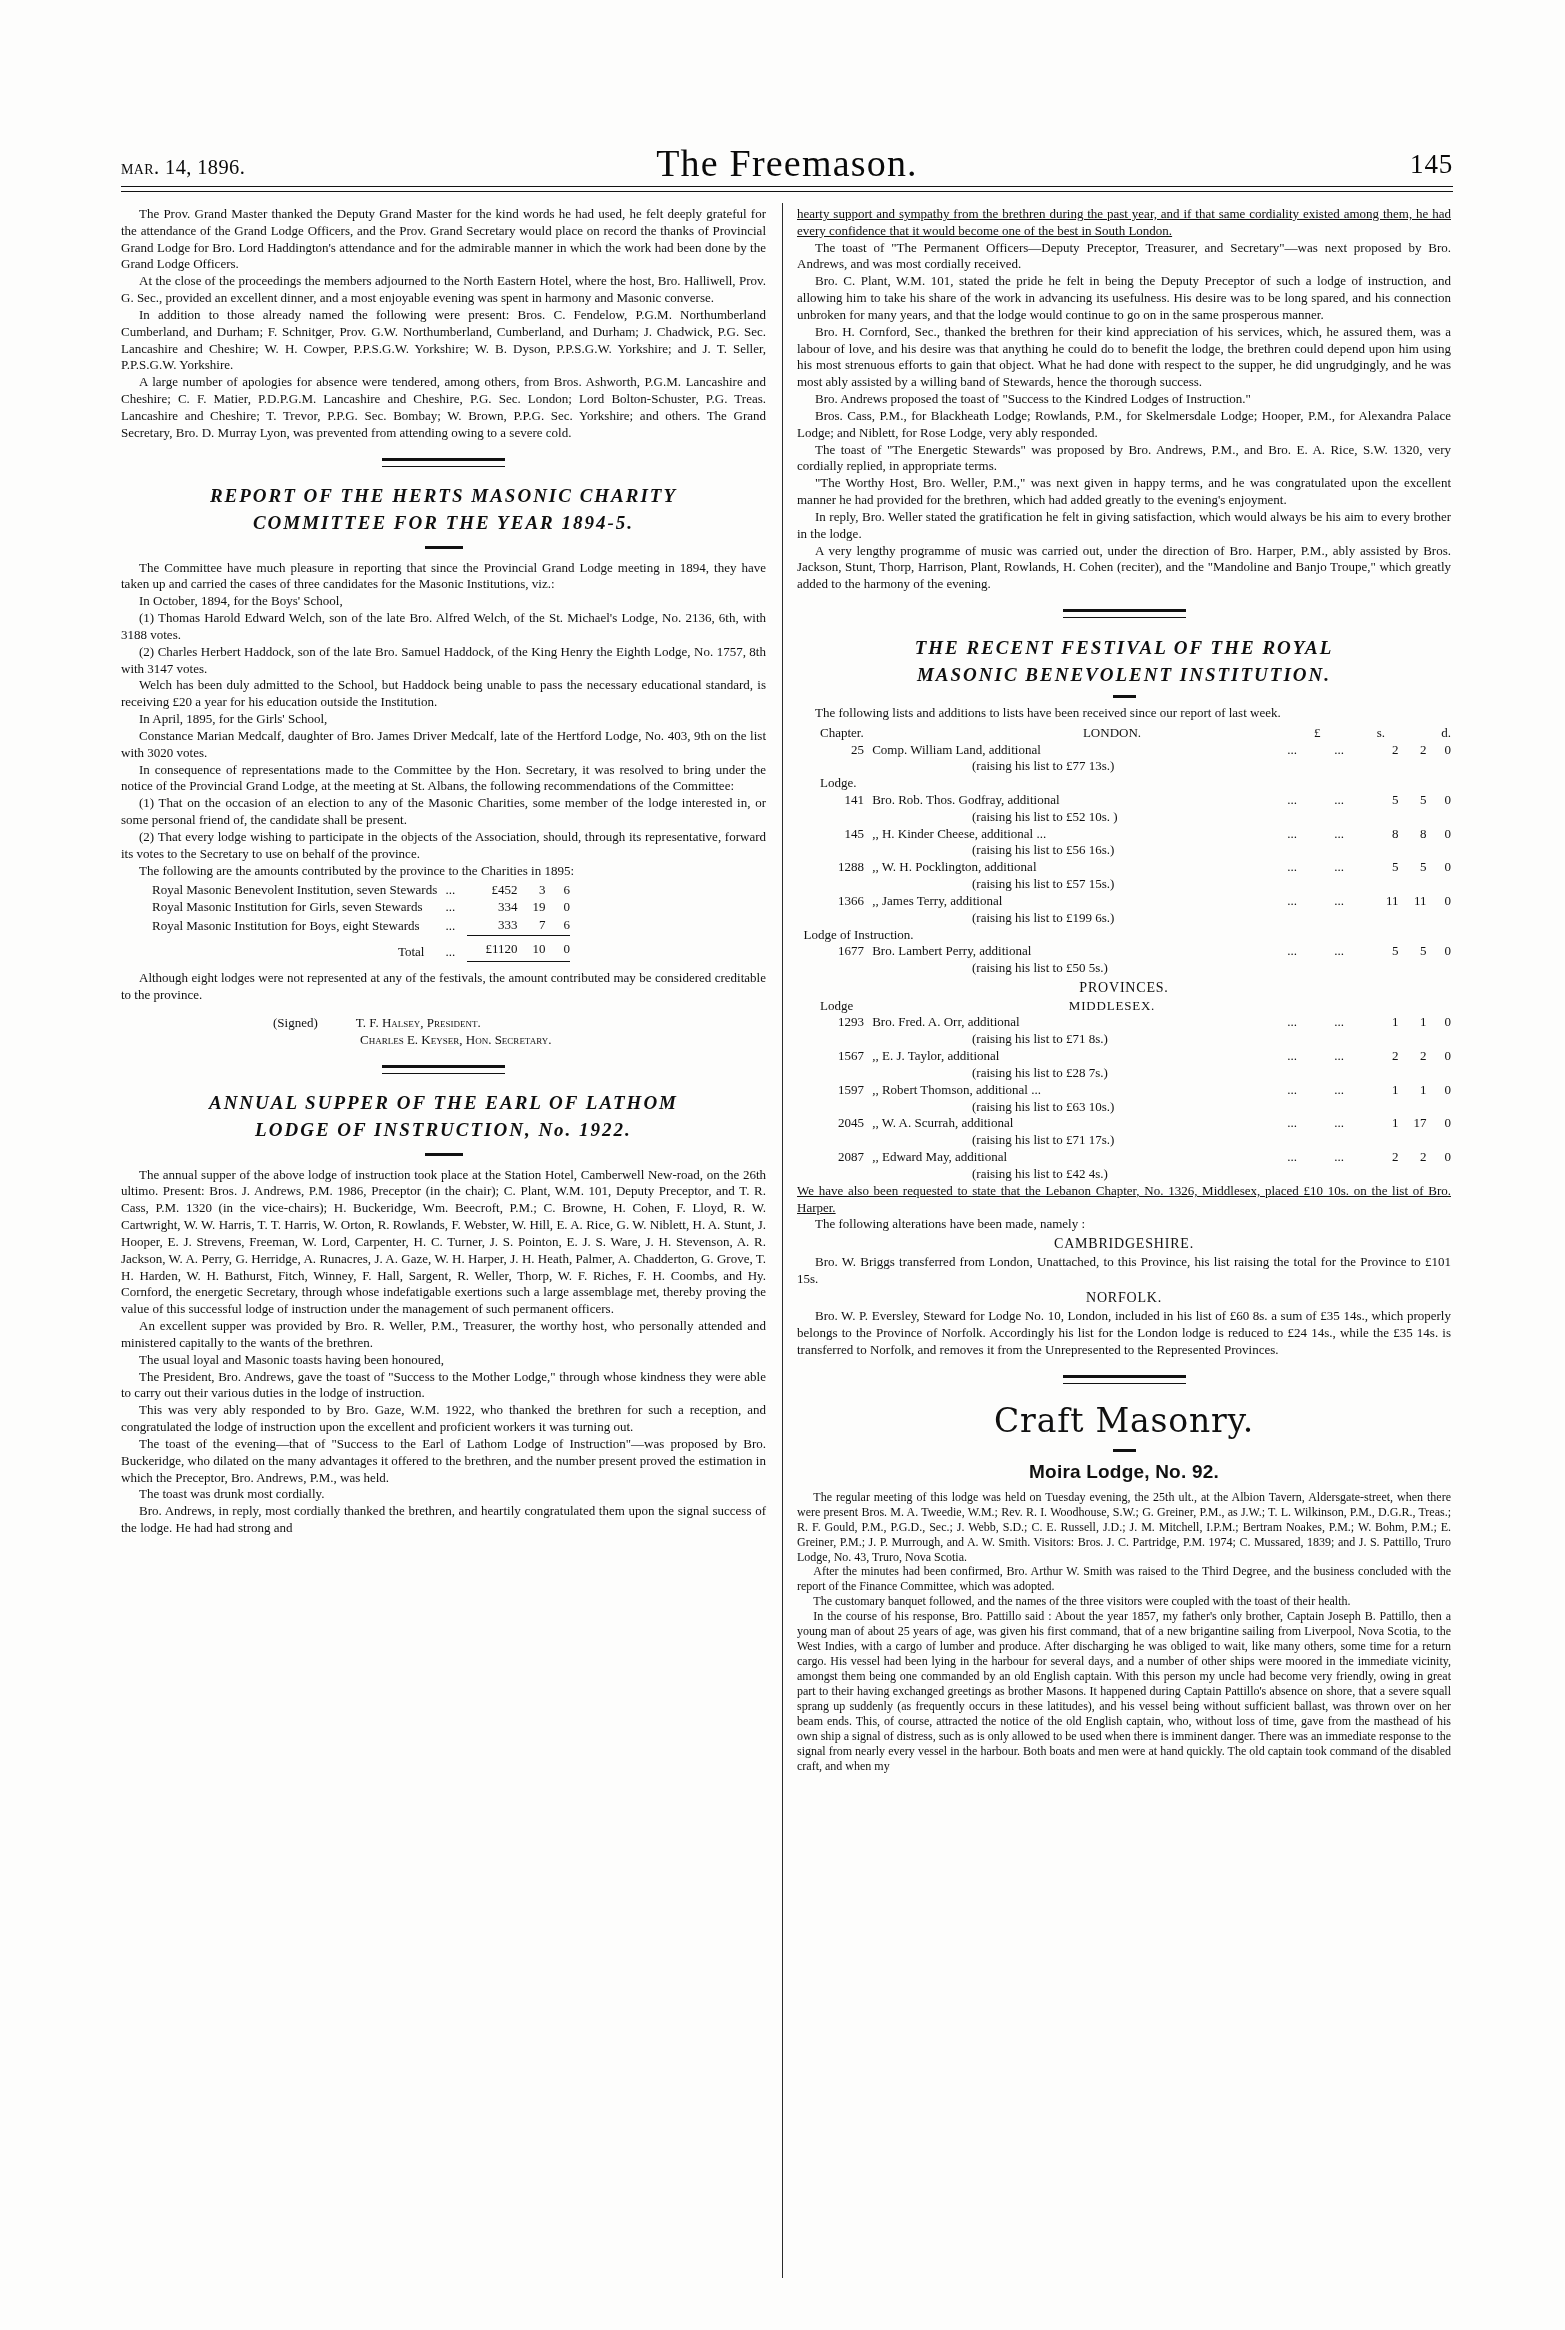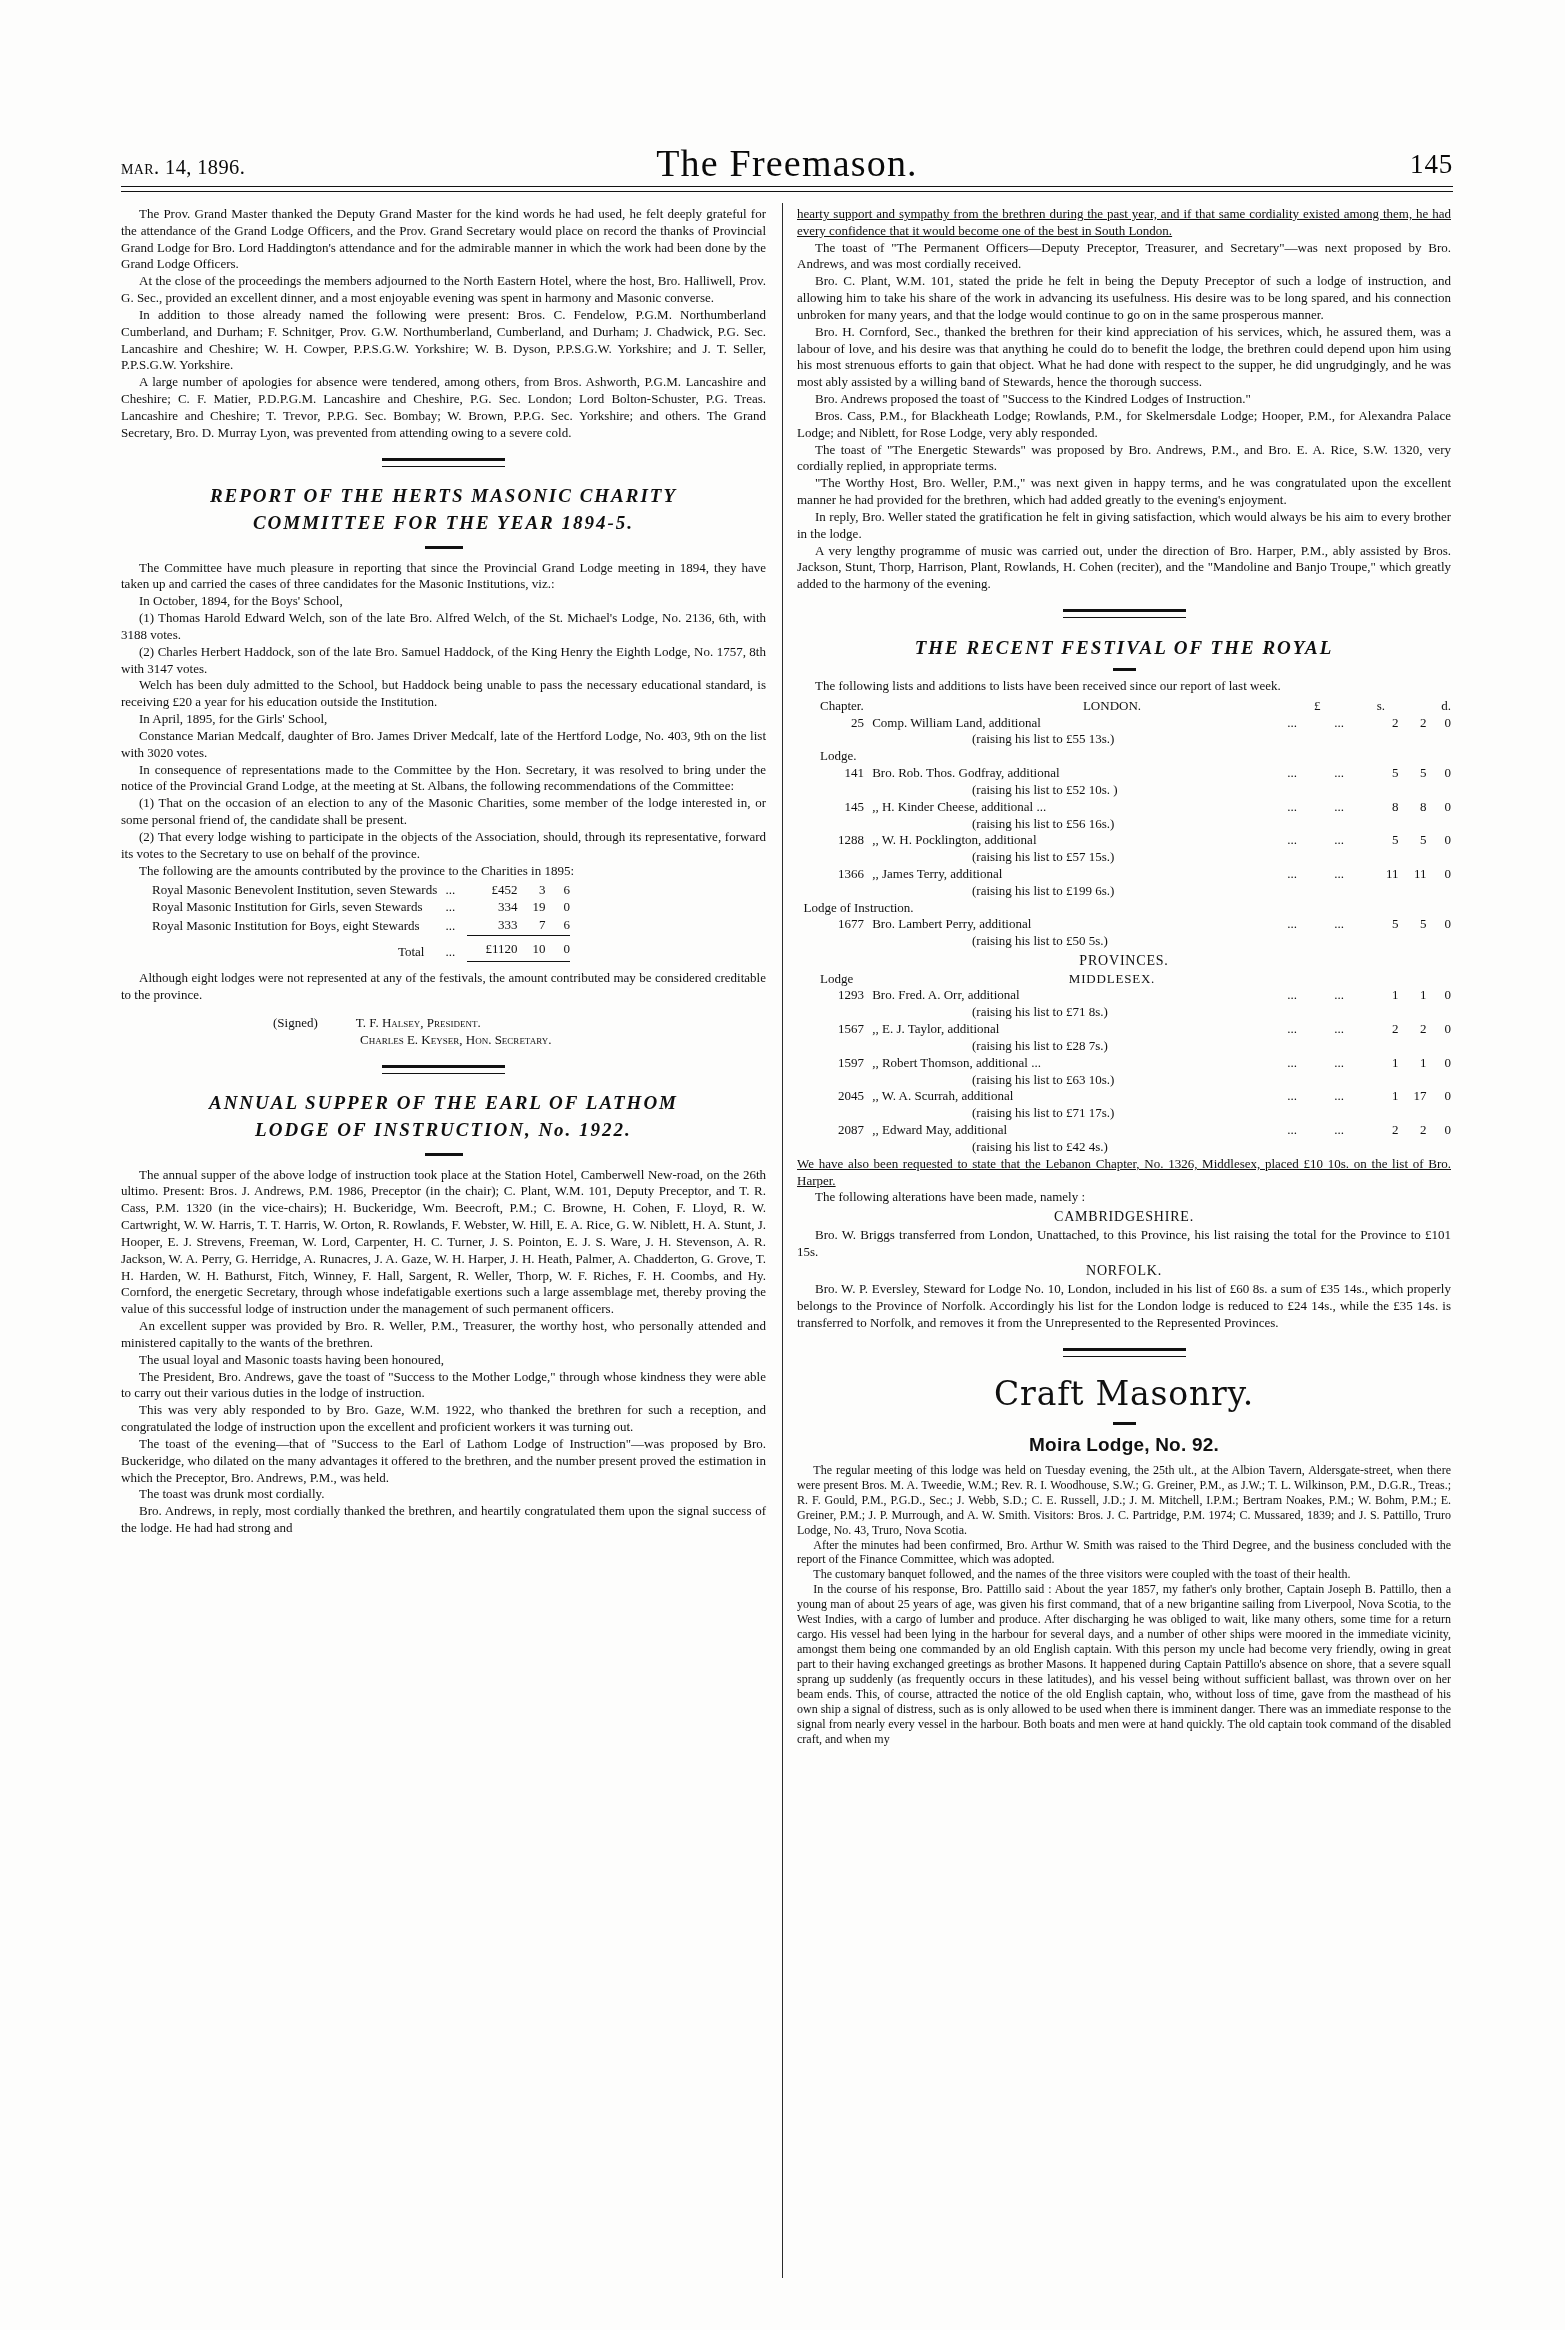--- a/index.html
+++ b/index.html
@@ -334,20 +334,21 @@
     <p>Bro. Andrews proposed the toast of "Success to the Kindred Lodges of Instruction."</p>
     <p>Bros. Cass, P.M., for Blackheath Lodge; Rowlands, P.M., for Skelmersdale Lodge; Hooper, P.M., for Alexandra Palace Lodge; and Niblett, for Rose Lodge, very ably responded.</p>
     <p>The toast of "The Energetic Stewards" was proposed by Bro. Andrews, P.M., and Bro. E. A. Rice, S.W. 1320, very cordially replied, in appropriate terms.</p>
     <p>"The Worthy Host, Bro. Weller, P.M.," was next given in happy terms, and he was congratulated upon the excellent manner he had provided for the brethren, which had added greatly to the evening's enjoyment.</p>
     <p>In reply, Bro. Weller stated the gratification he felt in giving satisfaction, which would always be his aim to every brother in the lodge.</p>
     <p>A very lengthy programme of music was carried out, under the direction of Bro. Harper, P.M., ably assisted by Bros. Jackson, Stunt, Thorp, Harrison, Plant, Rowlands, H. Cohen (reciter), and the "Mandoline and Banjo Troupe," which greatly added to the harmony of the evening.</p>
 
     <div class="sep-heavy"></div>
 
     <h2 class="sec-head">THE RECENT FESTIVAL OF THE ROYAL</h2>
+    <h2 class="sec-head">MASONIC BENEVOLENT INSTITUTION.</h2>
     <div class="sep-tiny"></div>
 
     <p>The following lists and additions to lists have been received since our report of last week.</p>
 
     <div class="sub-list">
 
       <div class="sub-head-row">
         <span class="c1">Chapter.</span>
         <span class="c2">LONDON.</span>
         <span class="c3">
@@ -359,21 +360,21 @@
 
       <div class="sub-row">
         <span class="no">25</span>
         <span class="nm">Comp. William Land, additional</span>
         <span class="dt1">...</span>
         <span class="dt2">...</span>
         <span class="a1">2</span>
         <span class="a2">2</span>
         <span class="a3">0</span>
       </div>
-      <div class="raise">(raising his list to £55 13s.)</div>
+      <div class="raise">(raising his list to £77 13s.)</div>
 
       <div class="grp-label">Lodge.</div>
 
       <div class="sub-row">
         <span class="no">141</span>
         <span class="nm">Bro. Rob. Thos. Godfray, additional</span>
         <span class="dt1">...</span>
         <span class="dt2">...</span>
         <span class="a1">5</span>
         <span class="a2">5</span>

